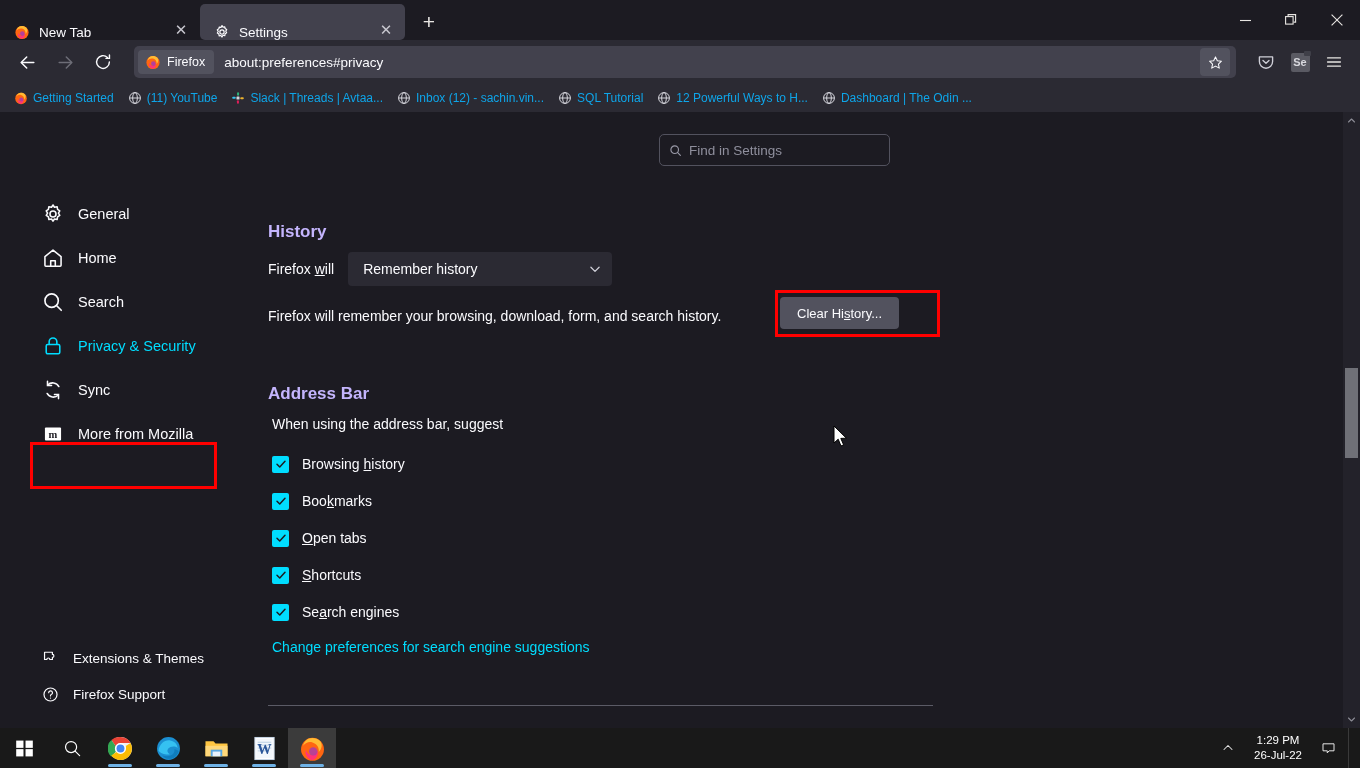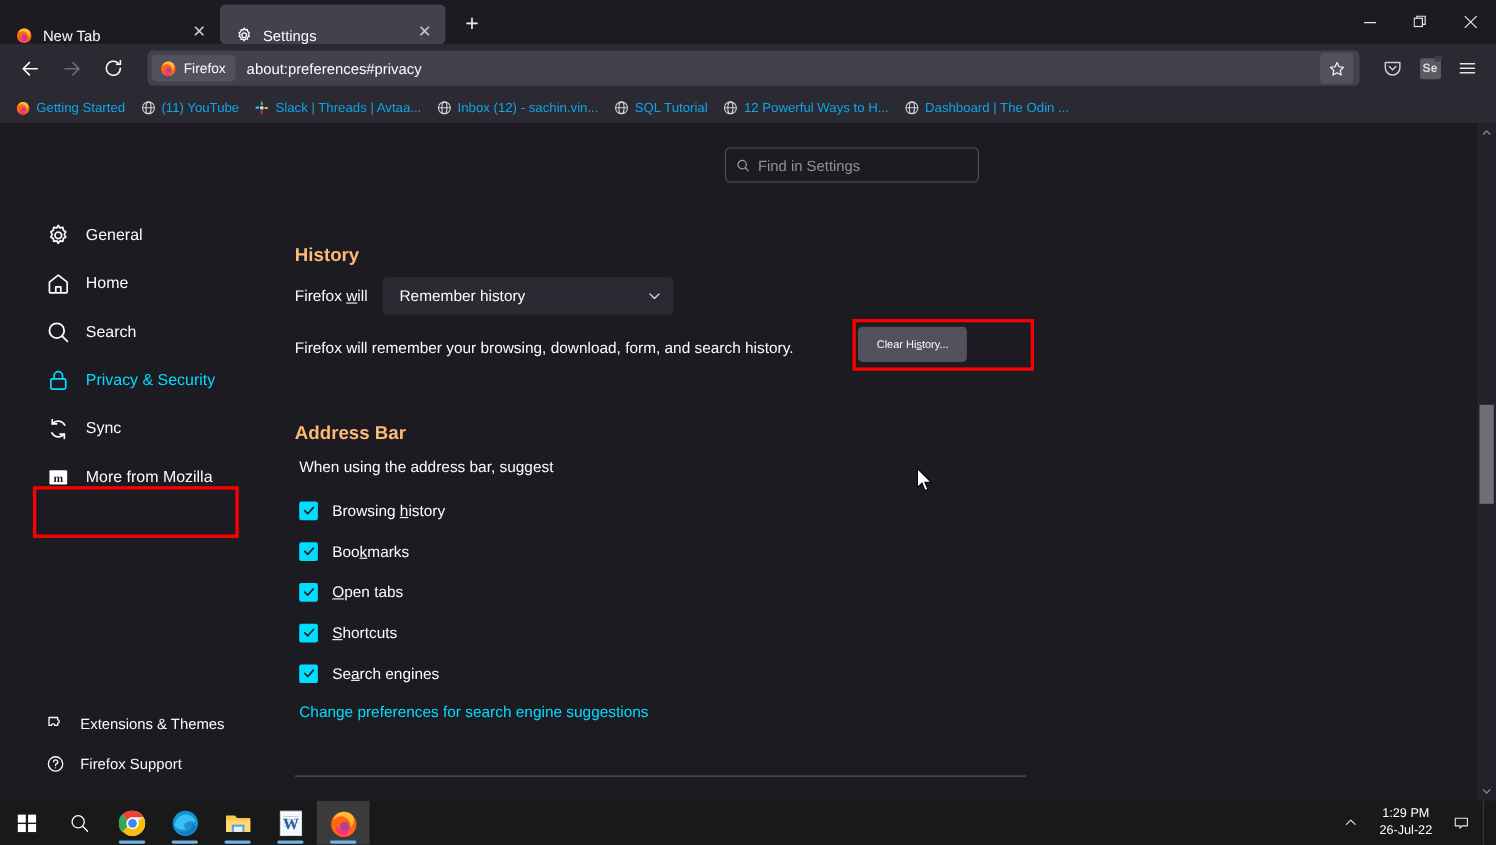--- a/index.html
+++ b/index.html
@@ -144,34 +144,34 @@
   .nav-item .ico { width: 22px; height: 22px; flex: 0 0 auto; display: block; }
   .nav-bottom { position: absolute; left: 0; bottom: 14px; width: 250px; }
   .nav-item.small { height: 32px; font-size: 13.5px; gap: 14px; margin-left: 34px; }
   .nav-item.small .ico { width: 17px; height: 17px; }
   .hl-box {
     position: absolute; border: 3px solid #ff0000; pointer-events: none;
   }
 
   
   .panel { position: absolute; left: 268px; top: 0; width: 670px; }
-  .sec-title { font-size: 17px; font-weight: bold; color: #fdba74; }
+  .sec-title { font-size: 17px; font-weight: bold; color: #c4b5fd; }
   .row { display: flex; align-items: center; }
   .lbl { font-size: 14px; color: #fbfbfe; }
   .ul { text-decoration: underline; }
   .select {
     width: 264px; height: 34px; background: #2b2a33; border-radius: 4px;
     display: flex; align-items: center; padding: 0 10px 0 15px;
     font-size: 14px; color: #fbfbfe;
   }
   .select .chev { margin-left: auto; color: #cfcfd8; }
   .btn {
     background: #52525e; border-radius: 4px; height: 32px;
     padding: 0 17px; display: flex; align-items: center; justify-content: center;
-    font-size: 10px; color: #fbfbfe; white-space: nowrap;
+    font-size: 13px; color: #fbfbfe; white-space: nowrap;
   }
   .cbrow { display: flex; align-items: center; gap: 13px; height: 24px; margin-bottom: 13px; }
   .cbox {
     width: 17px; height: 17px; border-radius: 2px; background: #00ddff;
     display: flex; align-items: center; justify-content: center; flex: 0 0 auto;
   }
   .cbox svg { display: block; }
   .cblabel { font-size: 14px; color: #fbfbfe; }
   .link { font-size: 14px; color: #00ddff; }
   .divider { height: 1px; background: #5b5b66; }

